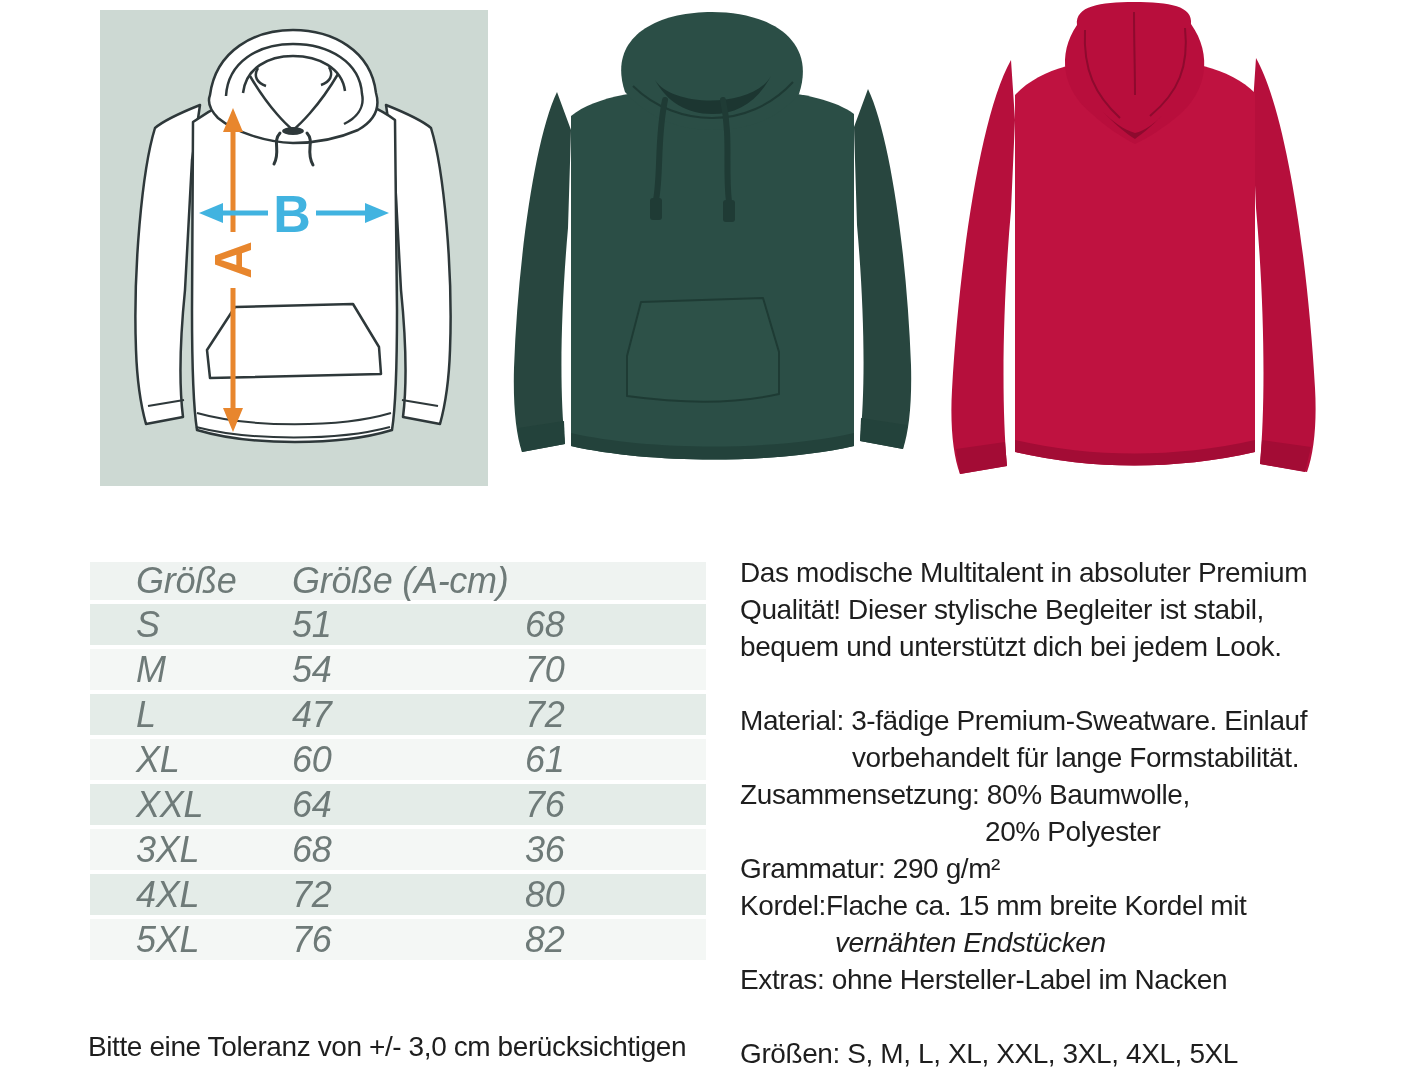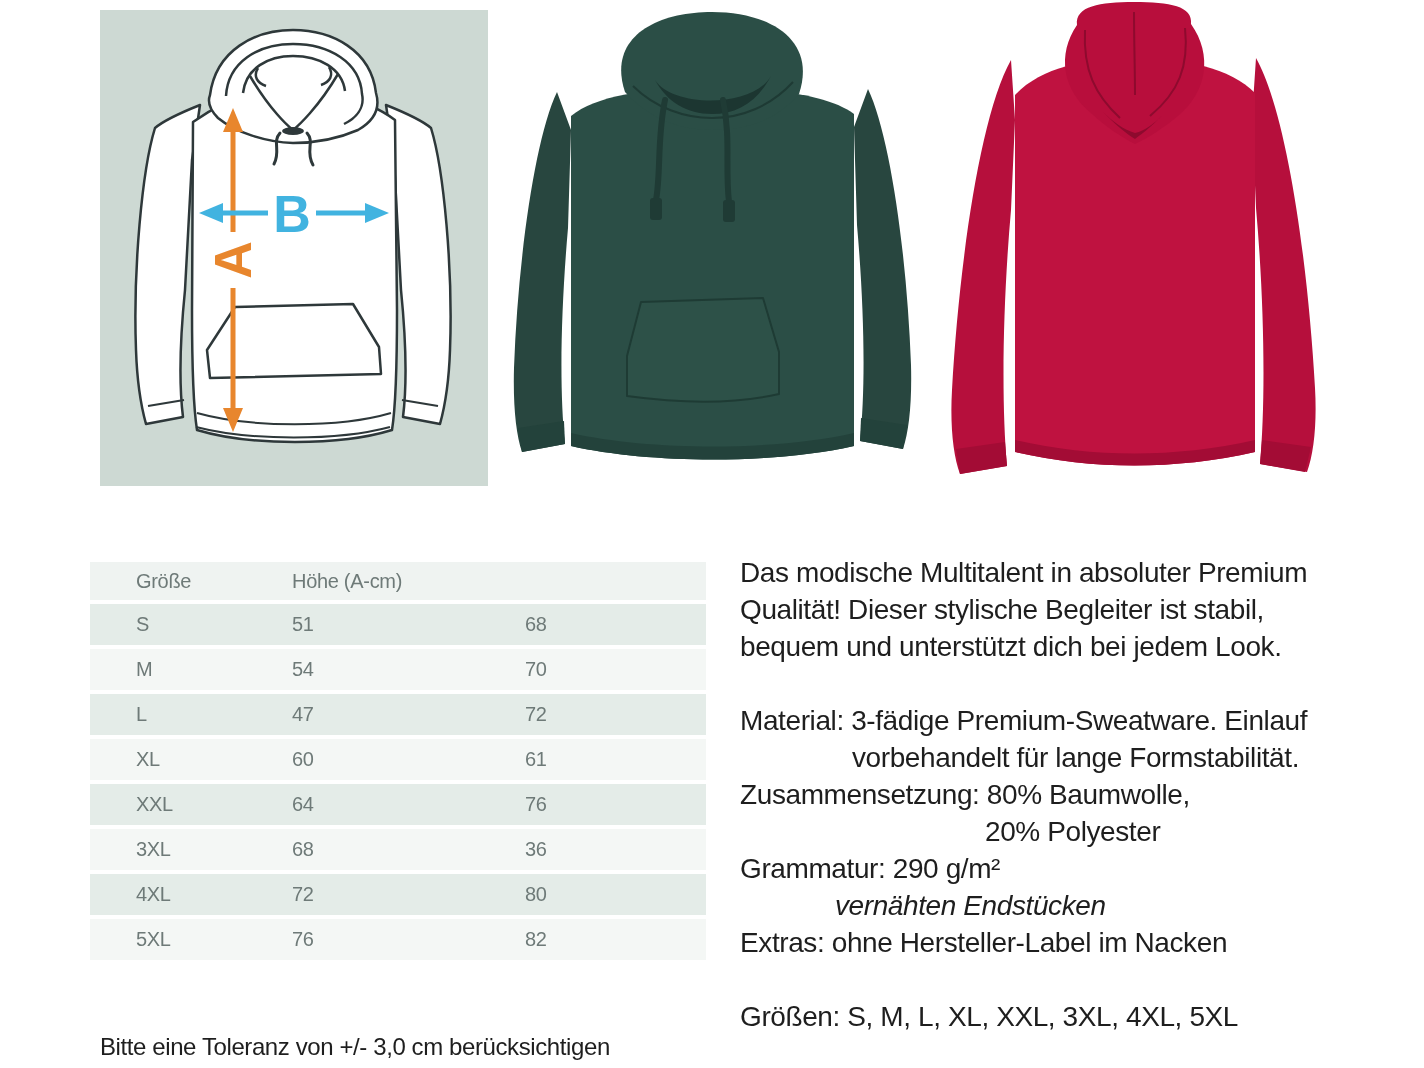--- a/index.html
+++ b/index.html
@@ -9,35 +9,35 @@
   
   .diagram-panel{position:absolute;left:100px;top:10px;width:388px;height:476px;background:#cdd9d3;}
   .diagram-panel svg{display:block;width:100%;height:100%;}
 
   
   .product-front{position:absolute;left:505px;top:8px;width:415px;height:484px;}
   .product-back{position:absolute;left:935px;top:0px;width:395px;height:497px;}
   .product-front svg,.product-back svg{display:block;width:100%;height:100%;}
 
   
-  .size-table{position:absolute;left:90px;top:562px;width:616px;font-size:20px;color:#6e7a78;
-              letter-spacing:-0.3px;}
+  .size-table{position:absolute;left:90px;top:562px;width:616px;font-size:36px;color:#6e7a78;
+              letter-spacing:-0.3px;font-style:italic;}
   .t-row{display:grid;grid-template-columns:156px 233px 1fr;padding-left:46px;height:41px;
          line-height:41px;margin-bottom:4px;}
   .t-row.header{background:#eff3f1;height:38px;line-height:38px;color:#6e7a78;}
   .t-row.odd{background:#e4ece8;}
   .t-row.even{background:#f4f7f5;}
 
   
   .description{position:absolute;left:740px;top:554px;width:680px;font-size:28px;line-height:37px;
                color:#1e1e1e;letter-spacing:-0.4px;}
   .desc-line{min-height:37px;white-space:nowrap;}
 
   
-  .tolerance-note{position:absolute;left:100px;top:1028px;font-size:24px;line-height:37px;
+  .tolerance-note{position:absolute;left:88px;top:1028px;font-size:28px;line-height:37px;
                   color:#1e1e1e;letter-spacing:-0.4px;white-space:nowrap;}
 </style>
 </head>
 <body>
 
 <div class="page">
 
   <div class="diagram-panel">
     <svg viewBox="0 0 388 476">
 
@@ -120,21 +120,21 @@
       <path d="M150,30 C148,70 160,95 185,118" fill="none" stroke="#8e0a2e" stroke-width="2"></path>
       <path d="M250,28 C254,66 244,92 215,116" fill="none" stroke="#8e0a2e" stroke-width="2"></path>
       <path d="M199,12 C199,40 200,70 200,95" fill="none" stroke="#8e0a2e" stroke-width="2"></path>
       <path d="M168,112 C182,126 192,134 200,139 C208,133 220,124 232,110 C222,122 210,131 200,133 C189,130 177,121 168,112 Z" fill="#8e0a2e"></path>
     </svg>
   </div>
 
   <div class="size-table">
     <div class="t-row header">
       <div>Größe</div>
-      <div>Höhe (A-cm)</div>
+      <div>Größe (A-cm)</div>
     </div>
     <div id="table-body">
         <div class="t-row odd">
           <div>S</div>
           <div>51</div>
           <div>68</div>
         </div>
         <div class="t-row even">
           <div>M</div>
           <div>54</div>
@@ -178,19 +178,20 @@
   <div class="description" id="description">
       <div class="desc-line">Das modische Multitalent in absoluter Premium</div>
       <div class="desc-line">Qualität! Dieser stylische Begleiter ist stabil,</div>
       <div class="desc-line">bequem und unterstützt dich bei jedem Look.</div>
       <div class="desc-line"></div>
       <div class="desc-line">Material: 3-fädige Premium-Sweatware. Einlauf</div>
       <div class="desc-line" style="padding-left: 112px;">vorbehandelt für lange Formstabilität.</div>
       <div class="desc-line">Zusammensetzung: 80% Baumwolle,</div>
       <div class="desc-line" style="padding-left: 245px;">20% Polyester</div>
       <div class="desc-line">Grammatur: 290 g/m²</div>
+      <div class="desc-line">Kordel:Flache ca. 15 mm breite Kordel mit</div>
       <div class="desc-line" style="padding-left: 95px; font-style: italic;">vernähten Endstücken</div>
       <div class="desc-line">Extras: ohne Hersteller-Label im Nacken</div>
       <div class="desc-line"></div>
       <div class="desc-line">Größen: S, M, L, XL, XXL, 3XL, 4XL, 5XL</div>
     </div>
 
 </div>
 
 </body></html>

